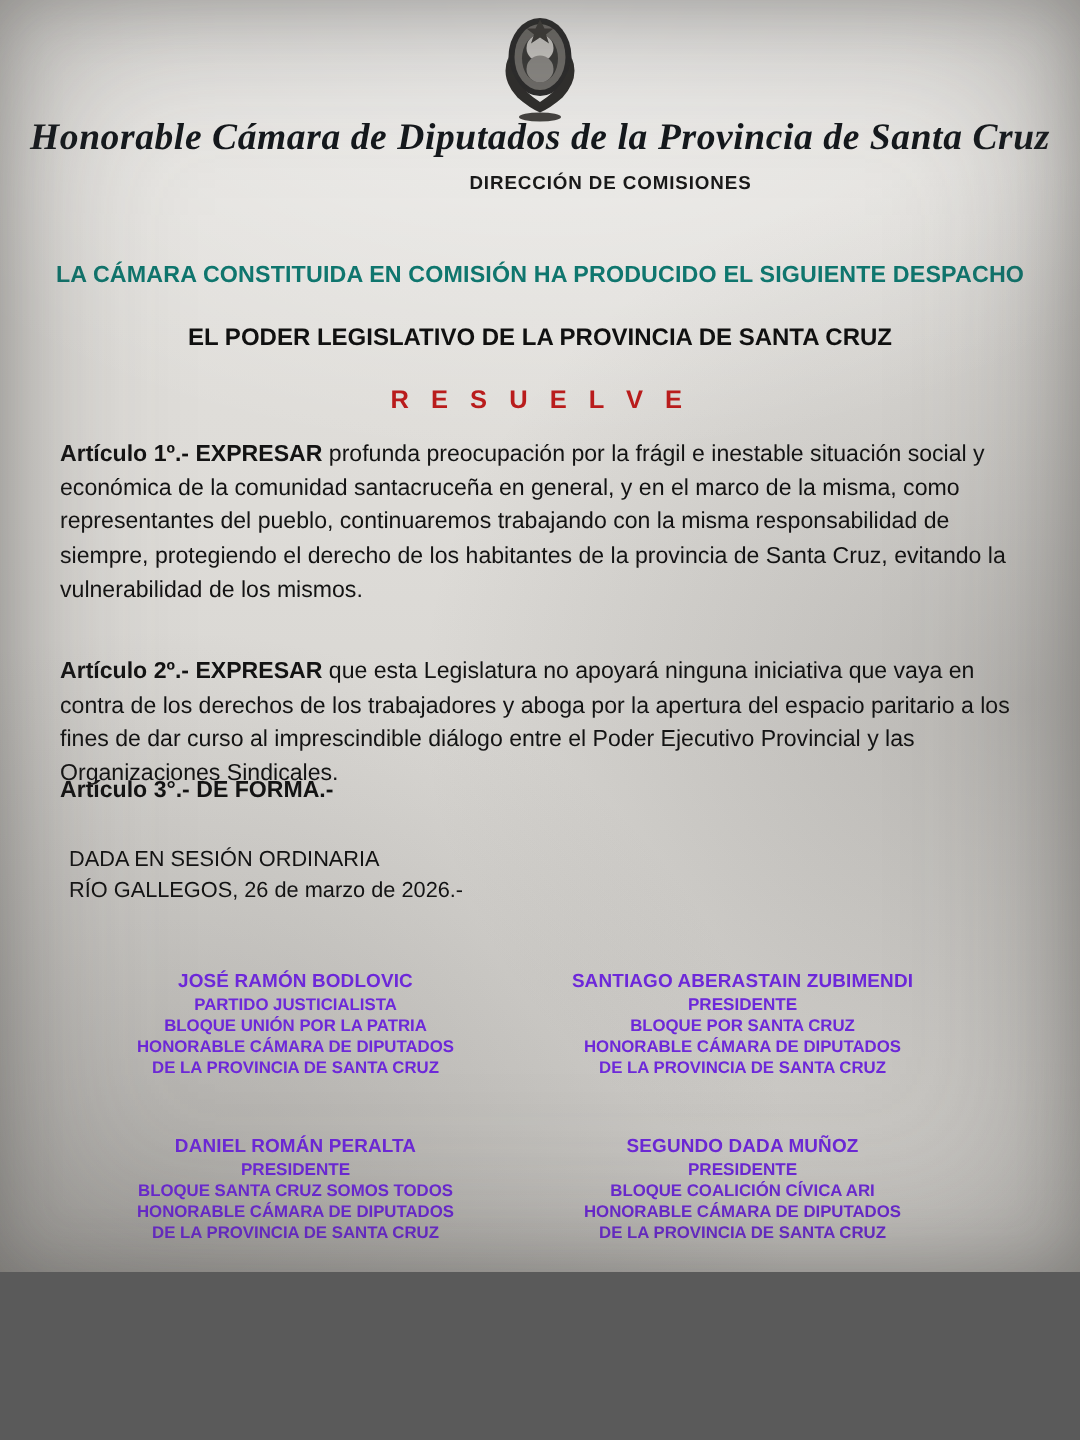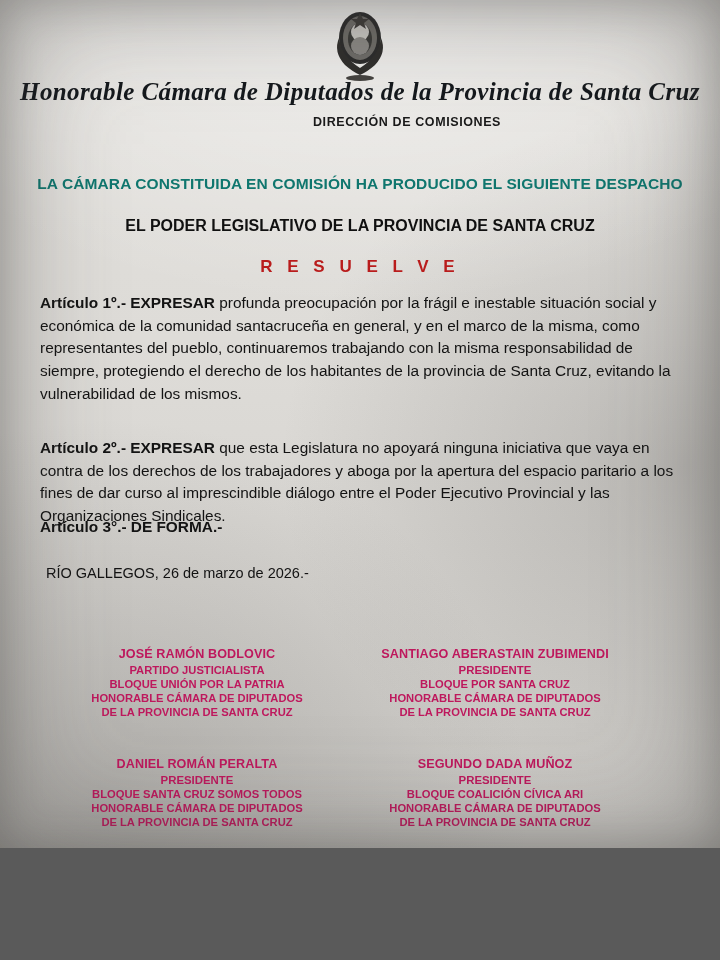--- a/index.html
+++ b/index.html
@@ -133,21 +133,21 @@
     line-height: 1.42;
     color: #131313;
   }
 
   
   .sig {
     position: absolute;
     width: 290px;
     text-align: center;
     line-height: 1.26;
-    color: #be185d;
+    color: #6d28d9;
   }
   .sig .name {
     font-size: 12.6px;
     font-weight: 700;
     letter-spacing: 0.1px;
     white-space: nowrap;
   }
   .sig .role {
     font-size: 11.4px;
     font-weight: 700;
@@ -195,20 +195,21 @@
 
     <div class="article" id="art2">
       <b>Artículo 2º.- EXPRESAR</b><span> que esta Legislatura no apoyará ninguna iniciativa que vaya en contra de los derechos de los trabajadores y aboga por la apertura del espacio paritario a los fines de dar curso al imprescindible diálogo entre el Poder Ejecutivo Provincial y las Organizaciones Sindicales.</span>
     </div>
 
     <div class="article" id="art3">
       <b>Artículo 3°.- DE FORMA.-</b>
     </div>
 
     <div class="session">
+      <div>DADA EN SESIÓN ORDINARIA</div>
       <div>RÍO GALLEGOS, 26 de marzo de 2026.-</div>
     </div>
 
     <div class="sig" id="sig-tl">
       <div class="name">JOSÉ RAMÓN BODLOVIC</div>
       <div class="role"></div>
       <div class="l">PARTIDO JUSTICIALISTA</div>
       <div class="l">BLOQUE UNIÓN POR LA PATRIA</div>
       <div class="l">HONORABLE CÁMARA DE DIPUTADOS</div>
       <div class="l">DE LA PROVINCIA DE SANTA CRUZ</div>

